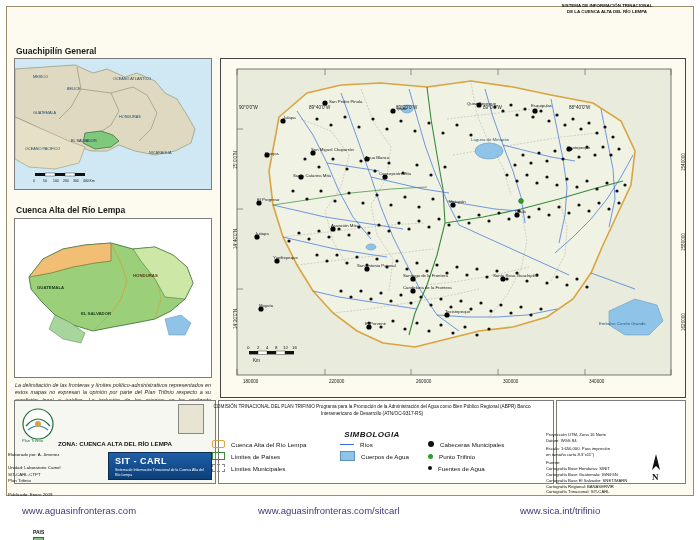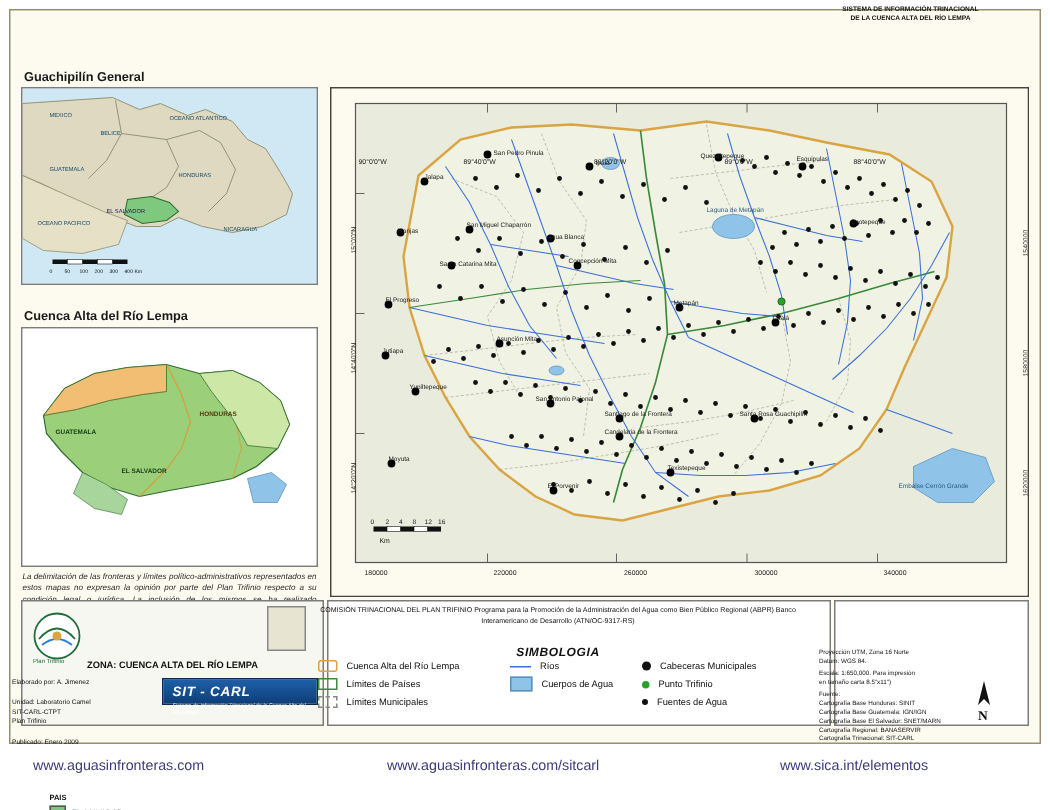--- a/index.html
+++ b/index.html
@@ -103,23 +103,23 @@
   .footer span{position:absolute;}
 
   .zona{
     position:absolute;left:16px;top:146px;width:198px;text-align:center;
     font-size:6.2px;font-weight:bold;color:#111;
   }
   .elab{position:absolute;left:8px;font-size:4.4px;color:#111;line-height:1.5;}
 
   
   #sitcarl{
-    position:absolute;left:94px;top:52px;width:104px;height:18px;
+    position:absolute;left:94px;top:52px;width:104px;height:28px;
     background:linear-gradient(180deg,#1f5fa8,#0d3f78);
-    border:1px solid #0a2c55;color:#fff;box-sizing:border-box;font-style:italic;
+    border:1px solid #0a2c55;color:#fff;box-sizing:border-box;
   }
   #sitcarl .big{position:absolute;left:6px;top:3px;font-size:9px;font-weight:bold;letter-spacing:.5px;}
   #sitcarl .small{position:absolute;left:6px;top:15px;width:95px;font-size:3.5px;line-height:1.3;}
   .northN{position:absolute;font-size:9px;font-weight:bold;color:#111;font-family:"Liberation Serif",serif;}
 
   .lgd-pais{position:absolute;left:18px;top:310px;font-size:5px;color:#111;}
   .lgd-pais .r{display:flex;align-items:center;height:9px;}
   .lgd-pais .sq{width:9px;height:7px;display:inline-block;border:.5px solid #555;margin-right:4px;}
 
   .maplabel{position:absolute;font-size:4.3px;color:#1b1b1b;white-space:nowrap;}
@@ -641,16 +641,16 @@
   <div style="position:absolute;left:648px;top:452px;">
     <svg width="16" height="26" viewBox="0 0 16 26">
       <polygon points="8,2 12,18 8,14 4,18" fill="#111"></polygon>
     </svg>
   </div>
   <div class="northN" style="left:652px;top:472px;">N</div>
 
   <div class="footer">
     <span style="left:22px;">www.aguasinfronteras.com</span>
     <span style="left:258px;">www.aguasinfronteras.com/sitcarl</span>
-    <span style="left:520px;">www.sica.int/elementos</span>
+    <span style="left:520px;">www.sica.int/trifinio</span>
   </div>
 
 </div>
 
 </body></html>

